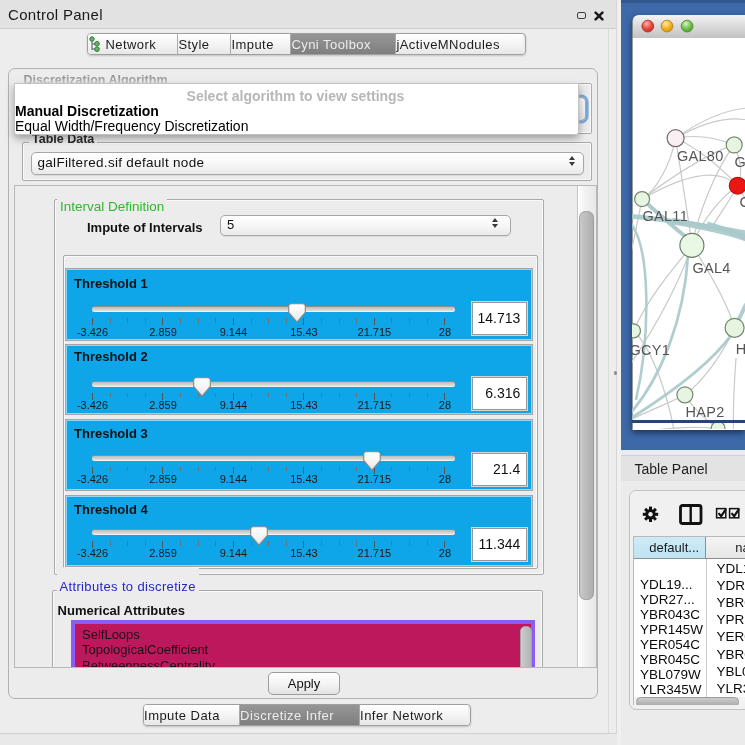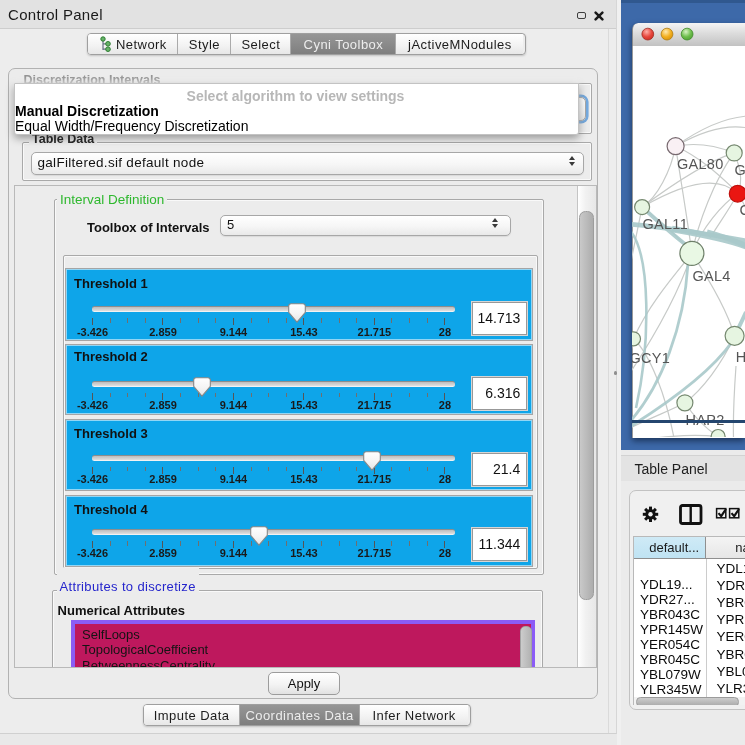--- a/index.html
+++ b/index.html
@@ -9,33 +9,33 @@
 .combo{position:absolute;background:linear-gradient(#ffffff,#f6f6f6 55%,#e9e9e9);border:1px solid #a7a7a7;
  border-radius:5px;box-shadow:0 1px 1px rgba(0,0,0,0.08)}
 .cartxt{position:absolute;font-size:13px;color:#111}
 .updn{position:absolute;width:9px}
 .updn .u{width:0;height:0;border-left:3.5px solid transparent;border-right:3.5px solid transparent;
  border-bottom:4.5px solid #3a3a3a;margin-bottom:2.5px}
 .updn .d{width:0;height:0;border-left:3.5px solid transparent;border-right:3.5px solid transparent;
  border-top:4.5px solid #3a3a3a}
 .grp{position:absolute;border:1px solid #a9a9a9;border-radius:2px;box-shadow:inset 0 0 0 1px rgba(255,255,255,0.7)}
 .gtitle{position:absolute;transform:translateY(-58%);background:#ececec;padding:12px 3px;white-space:nowrap}
-.seg{height:100%;display:flex;align-items:center;justify-content:center;font-size:13px;color:#1c1c1c;
+.seg{height:100%;display:flex;align-items:center;font-size:13px;color:#1c1c1c;
  background:linear-gradient(#ffffff,#f2f2f2 60%,#e7e7e7);white-space:nowrap;letter-spacing:0.45px}
 .seg.sel{background:linear-gradient(#969696,#7f7f7f);color:#ededed}
 .tabbar{position:absolute;display:flex;border:1px solid #9f9f9f;border-radius:4px;overflow:hidden;
  box-shadow:0 1px 2px rgba(0,0,0,0.18)}
 .tabbar .seg + .seg{border-left:1px solid #aaaaaa}
 .tpanel{position:absolute;border:1px solid #a5a5a5;background:#0ea5e9;box-shadow:inset 0 0 0 1px rgba(255,255,255,0.55)}
 .ptitle{position:absolute;font-weight:bold;font-size:13px;color:#111}
 .track{position:absolute;height:4px;border-radius:2.5px;background:linear-gradient(#bdbdbd,#e0e0e0);
  border-top:1px solid #8d8d8d;border-bottom:1px solid #f2f2f2}
 .tickmin{position:absolute;height:4.5px;background:repeating-linear-gradient(to right,#6f6f6f 0,#6f6f6f 1px,transparent 1px,transparent 17.615px)}
 .tickmaj{position:absolute;height:7px;background:repeating-linear-gradient(to right,#555 0,#555 1px,transparent 1px,transparent 70.46px)}
-.slbl{position:absolute;font-size:11px;font-weight:bold;color:#1a1a1a;transform:translateX(-50%);white-space:nowrap}
+.slbl{position:absolute;font-size:11px;font-weight:normal;color:#1a1a1a;transform:translateX(-50%);white-space:nowrap}
 .vbox{position:absolute;width:47px;height:31px;background:#fff;border:1px solid #989898;
  box-shadow:0 0 0 1px #d6d6d6;font-size:14px;color:#111;text-align:right;line-height:31px;padding-right:6px}
 .row{position:absolute;font-size:13.5px;color:#0a0a0a;white-space:nowrap}
 </style>
 </head>
 <body>
 
 <div class="ab" style="left:0;top:0;width:616px;height:733px;background:#ededed;border-right:1px solid #d6d6d6;border-bottom:1px solid #d0d0d0"></div>
 <div class="ab" style="left:607.5px;top:28px;width:1px;height:705px;background:#dadada"></div>
 <div class="ab" style="left:0;top:0;width:616px;height:28px;background:#e2e2e2;border-bottom:1px solid #cdcdcd"></div>
@@ -46,49 +46,49 @@
 </svg>
 
 <div class="tabbar" style="left:87.4px;top:33.2px;width:436.6px;height:19.8px">
  <div class="seg" style="width:89px"><svg width="13" height="16" viewBox="0 0 13 16" style="margin-right:4px">
    <path d="M4 3.5 L4 14 M4 7.8 L7.5 7.8 M4 13.2 L7.5 13.2" stroke="#667082" stroke-width="1.2" fill="none"></path>
    <circle cx="4" cy="3" r="2.2" fill="#66b368" stroke="#2e7d32" stroke-width="1"></circle>
    <circle cx="9" cy="7.8" r="2.3" fill="#66b368" stroke="#2e7d32" stroke-width="1"></circle>
    <circle cx="9" cy="13.2" r="2.3" fill="#66b368" stroke="#2e7d32" stroke-width="1"></circle>
   </svg>Network</div>
  <div class="seg" style="width:52px">Style</div>
- <div class="seg" style="width:59px">Select</div>
+ <div class="seg" style="width:59px">Impute</div>
  <div class="seg sel" style="width:104px">Cyni Toolbox</div>
  <div class="seg" style="width:127px">jActiveMNodules</div>
 </div>
 
 <div class="ab" style="left:8px;top:67.8px;width:588px;height:629px;background:#ececec;border:1px solid #b2b2b2;border-radius:7px"></div>
 
 <div class="grp" style="left:22px;top:83px;width:568px;height:49px"></div>
-<div class="ab" style="left:23.5px;top:72.5px;font-size:12.5px;font-weight:bold;color:#949494">Discretization Intervals</div>
+<div class="ab" style="left:23.5px;top:72.5px;font-size:12.5px;font-weight:bold;color:#949494">Discretization Algorithm</div>
 <div class="combo" style="left:30px;top:96.5px;width:554px;height:22px;box-shadow:0 0 0 2.6px rgba(96,158,220,0.85)"></div>
 <div class="updn" style="left:570px;top:101.5px">
     <div class="u"></div>
     <div class="d"></div>
   </div>
 
 <div class="grp" style="left:22px;top:141.7px;width:568px;height:37px"></div>
 <div class="gtitle" style="left:29px;top:141.7px;font-size:12.5px;font-weight:bold;color:#2a2a2a">Table Data</div>
 <div class="combo" style="left:30.8px;top:151.6px;width:551.4px;height:21.5px"></div>
 <div class="cartxt" style="left:37.5px;top:154.5px;font-size:13.5px;letter-spacing:0.3px">galFiltered.sif default node</div>
 <div class="updn" style="left:569px;top:155.5px">
     <div class="u"></div>
     <div class="d"></div>
   </div>
 
 <div class="ab" id="scroll" style="left:14px;top:184.5px;width:581px;height:481.5px;border:1px solid #b9b9b9;background:#ececec;overflow:hidden">
 
  <div class="grp" style="left:38.5px;top:13px;width:488px;height:374px"></div>
- <div class="gtitle" style="left:42px;top:17px;font-size:13.5px;color:#2eb82e">Interval Definition</div>
- <div class="ab" style="left:72px;top:34px;font-size:13px;font-weight:bold;color:#111">Toolbox of Intervals</div>
+ <div class="gtitle" style="left:42px;top:24px;font-size:13.5px;color:#2eb82e">Interval Definition</div>
+ <div class="ab" style="left:72px;top:34px;font-size:13px;font-weight:bold;color:#111">Impute of Intervals</div>
  <div class="combo" style="left:204.6px;top:29px;width:289.4px;height:19px"></div>
  <div class="cartxt" style="left:212px;top:31.5px">5</div>
  <div class="updn" style="left:477px;top:32px">
       <div class="u"></div>
       <div class="d"></div>
     </div>
 
  <div class="grp" style="left:47.5px;top:69px;width:473.5px;height:312px"></div>
  <div class="tpanel" style="left:49.5px;top:82.5px;width:466px;height:71.3px">
   <div class="ptitle" style="left:8.5px;top:6.5px">Threshold 1</div>
@@ -171,36 +171,36 @@
  </div>
 
  <div class="ab" style="left:561.5px;top:0;width:19.5px;height:481.5px;background:linear-gradient(to right,#ffffff,#f1f1f1 40%,#e6e6e6);border-left:1px solid #c4c4c4"></div>
  <div class="ab" style="left:564px;top:25px;width:13px;height:387px;border-radius:6.5px;background:linear-gradient(to right,#c9c9c9,#adadad);border:1px solid #9d9d9d"></div>
 </div>
 
 <div class="ab" style="left:268px;top:671.9px;width:70px;height:21px;border:1px solid #9c9c9c;border-radius:5px;background:linear-gradient(#ffffff,#f3f3f3 55%,#e2e2e2);font-size:13px;color:#111;display:flex;align-items:center;justify-content:center">Apply</div>
 
 <div class="tabbar" style="left:143.1px;top:704.3px;width:326px;height:19.6px">
  <div class="seg" style="width:95px">Impute Data</div>
- <div class="seg sel" style="width:119px">Coordinates Data</div>
+ <div class="seg sel" style="width:119px">Discretize Infer</div>
  <div class="seg" style="width:108px">Infer Network</div>
 </div>
 
 <div class="ab" style="left:14px;top:83px;width:563px;height:49.5px;background:#ffffff;border:1px solid #c3c3c3;border-radius:1px 1px 3px 3px;z-index:60;box-shadow:0 3px 9px rgba(0,0,0,0.38),0 -2px 5px rgba(255,255,255,0.75)"></div>
 <div class="ab" style="left:14px;top:88px;width:563px;text-align:center;font-size:14px;font-weight:600;color:#b7b7b7;z-index:61">Select algorithm to view settings</div>
 <div class="ab" style="left:15px;top:102.5px;font-size:14px;font-weight:bold;color:#000;z-index:61">Manual Discretization</div>
 <div class="ab" style="left:15px;top:118px;font-size:14px;color:#000;z-index:61">Equal Width/Frequency Discretization</div>
 
 <div class="ab" style="left:614px;top:370.5px;width:3px;height:4px;border-radius:2px;background:#8f8f8f"></div>
 <div class="ab" style="left:617px;top:0;width:3.5px;height:745px;background:#f0f0f0"></div>
 
 <div class="ab" style="left:620.5px;top:0;width:124.5px;height:450px;background:#3d69a9"></div>
 <div class="ab" style="left:620.5px;top:0;width:124.5px;height:3px;background:#30588f"></div>
 
-<div class="ab" style="left:631.5px;top:23px;width:113.5px;height:414.5px;border-radius:6px 0 0 0;overflow:hidden;box-shadow:0 3px 6px rgba(10,25,50,0.65)">
+<div class="ab" style="left:631.5px;top:15px;width:113.5px;height:414.5px;border-radius:6px 0 0 0;overflow:hidden;box-shadow:0 3px 6px rgba(10,25,50,0.65)">
  <div class="ab" style="left:0;top:0;right:0;height:22.7px;background:linear-gradient(#f4f4f4,#dcdcdc 45%,#c2c2c2);border-bottom:1px solid #959595;border-left:1px solid #8b8b8b;border-radius:6px 0 0 0"></div>
  <svg class="ab" style="left:0;top:0" width="80" height="23" viewBox="0 0 80 23">
   <defs>
    <radialGradient id="rg" cx="0.4" cy="0.3" r="0.8">
           <stop offset="0" stop-color="#ffb0a8"></stop>
           <stop offset="0.55" stop-color="#e6463c"></stop>
           <stop offset="1" stop-color="#c92a20"></stop>
         </radialGradient>
    <radialGradient id="yg" cx="0.4" cy="0.3" r="0.8">
           <stop offset="0" stop-color="#ffeab0"></stop>

